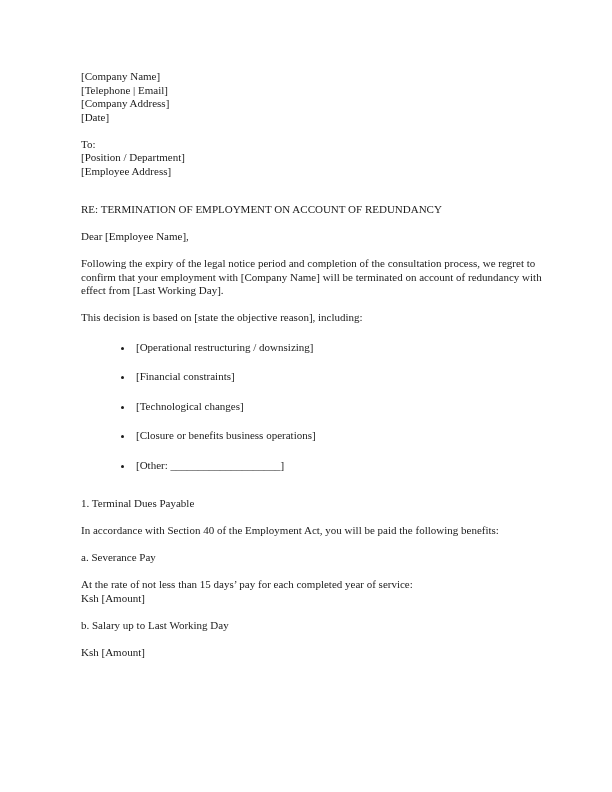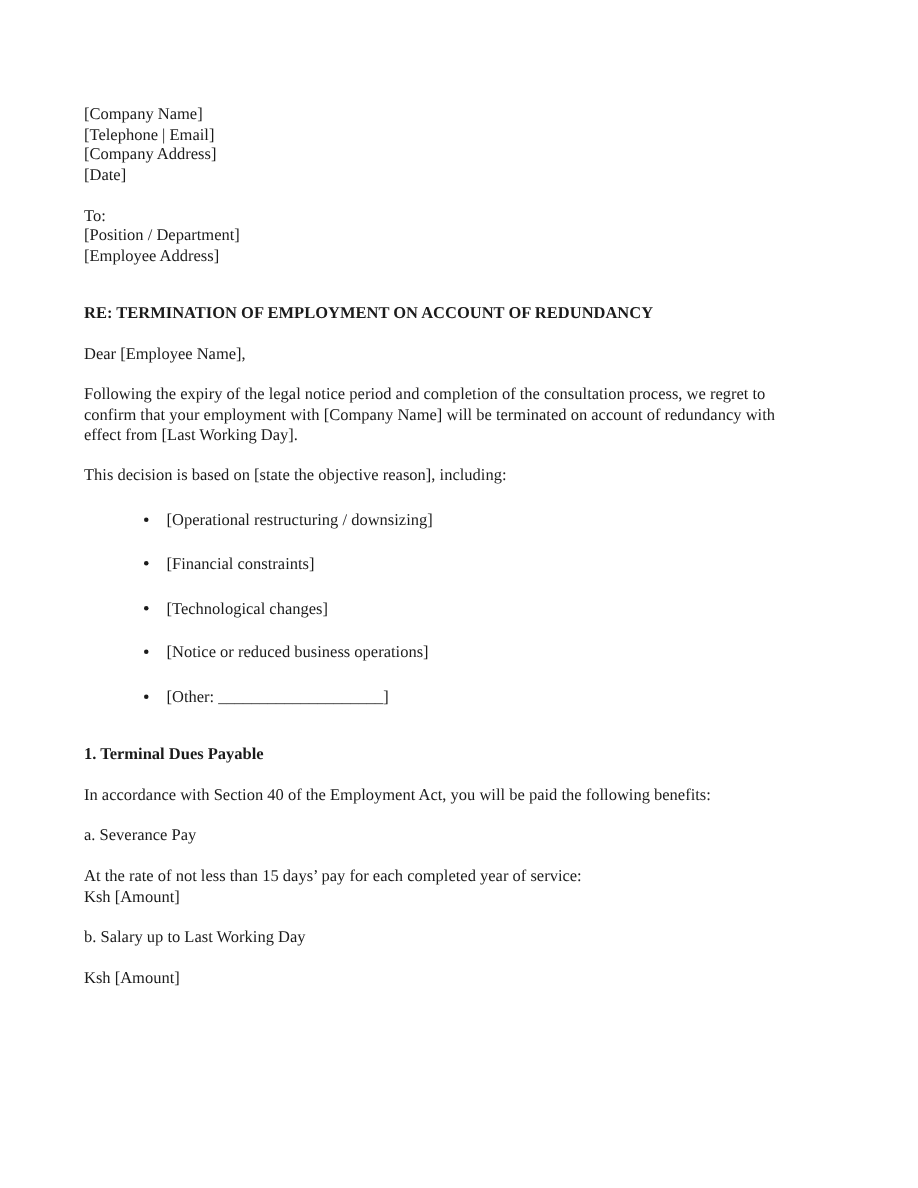--- a/index.html
+++ b/index.html
@@ -9,37 +9,37 @@
   }
   .page {
     position: relative;
     width: 612px;
     height: 792px;
     background: #ffffff;
     overflow: hidden;
   }
   .content {
     position: absolute;
-    left: 56px;
+    left: 81px;
     top: 70px;
     width: 472px;
     font-family: "Liberation Serif", "DejaVu Serif", serif;
     font-size: 11px;
     line-height: 13.5px;
     color: #1b1b1b;
   }
   .block, p {
     margin: 0 0 13.5px 0;
     padding: 0;
   }
   .line {
     display: block;
   }
   .bold {
-    font-weight: bold;
+    font-weight: normal;
     margin-top: 25px;
   }
   ul.reasons {
     margin: 0 0 13.5px 0;
     padding: 0 0 0 37px;
     list-style: disc outside;
   }
   ul.reasons li {
     margin: 16px;
     padding: 0 0 0 2px;
@@ -70,21 +70,21 @@
 
 
     <p>Following the expiry of the legal notice period and completion of the consultation process, we regret to confirm that your employment with [Company Name] will be terminated on account of redundancy with effect from [Last Working Day].</p>
 
     <p>This decision is based on [state the objective reason], including:</p>
 
     <ul class="reasons">
       <li>[Operational restructuring / downsizing]</li>
       <li>[Financial constraints]</li>
       <li>[Technological changes]</li>
-      <li>[Notice or reduced business operations]</li>
+      <li>[Closure or benefits business operations]</li>
       <li>[Other: ____________________]</li>
     </ul>
 
 
     <p class="bold">1. Terminal Dues Payable</p>
 
     <p>In accordance with Section 40 of the Employment Act, you will be paid the following benefits:</p>
 
     <p>a. Severance Pay</p>
 

